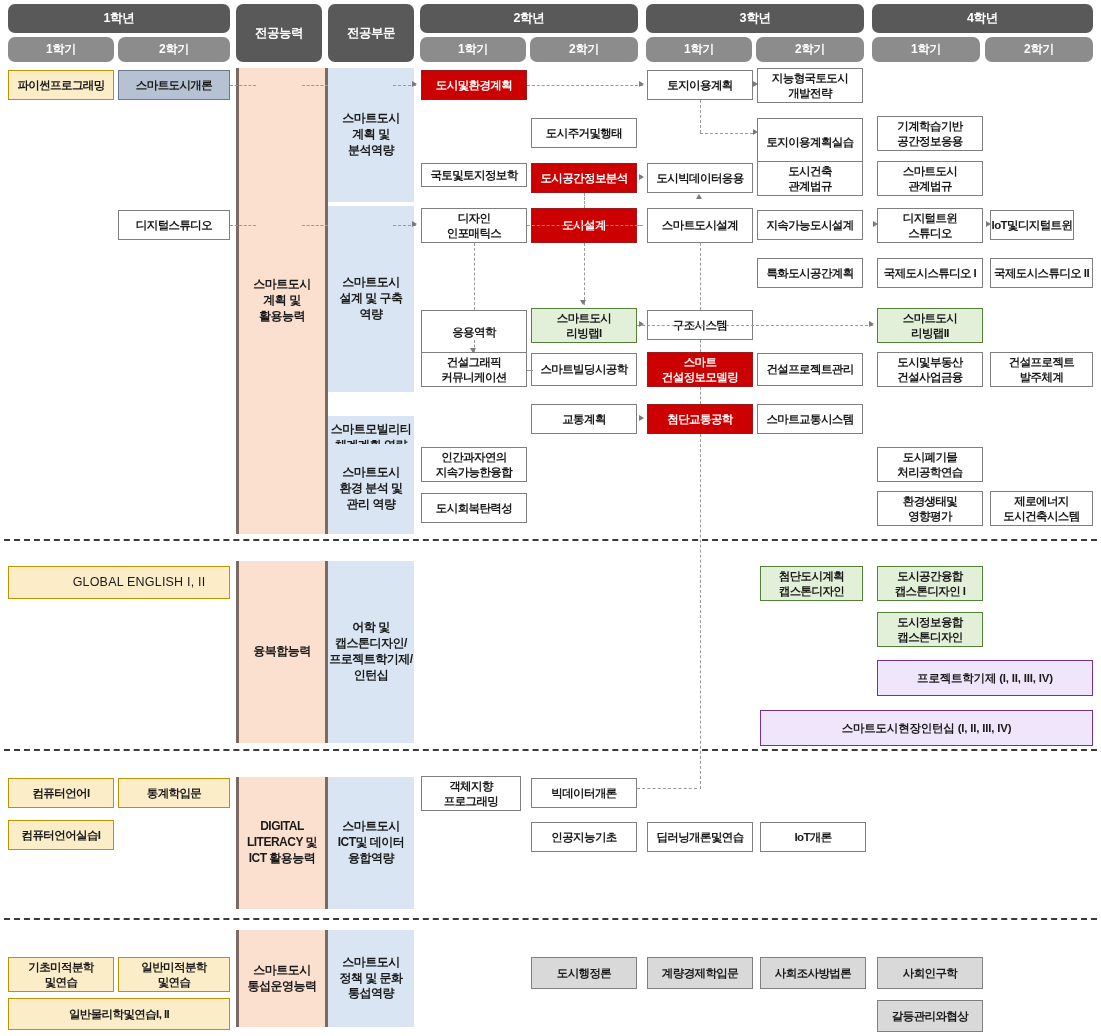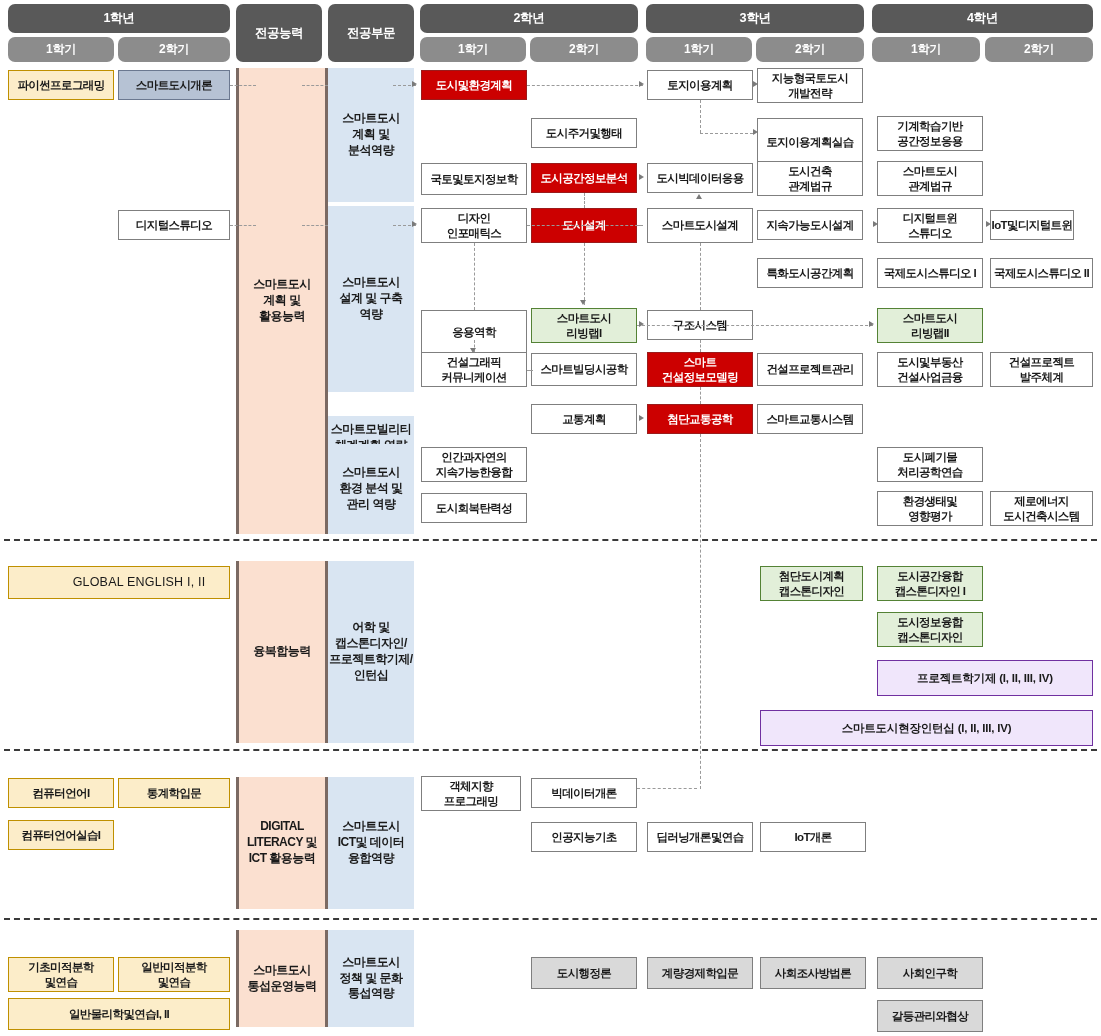--- a/index.html
+++ b/index.html
@@ -185,21 +185,21 @@
 ICT및 데이터
 융합역량</div>
     <div class="colcap cap-blue" style="left: 328px; top: 930px; width: 86px; height: 97px;">스마트도시
 정책 및 문화
 통섭역량</div>
     <div class="box b-cream" style="left: 8px; top: 70px; width: 106px; height: 30px;">파이썬프로그래밍</div>
     <div class="box b-slate" style="left: 118px; top: 70px; width: 112px; height: 30px;">스마트도시개론</div>
     <div class="box b-white" style="left: 118px; top: 210px; width: 112px; height: 30px;">디지털스튜디오</div>
     <div class="box b-red" style="left: 421px; top: 70px; width: 106px; height: 30px;">도시및환경계획</div>
     <div class="box b-white" style="left: 531px; top: 118px; width: 106px; height: 30px;">도시주거및행태</div>
-    <div class="box b-white" style="left: 421px; top: 163px; width: 106px; height: 32px; text-align: right;">국토및토지정보학</div>
+    <div class="box b-white" style="left: 421px; top: 163px; width: 106px; height: 24px; text-align: right;">국토및토지정보학</div>
     <div class="box b-red" style="left: 531px; top: 163px; width: 106px; height: 30px;">도시공간정보분석</div>
     <div class="box b-white" style="left: 421px; top: 208px; width: 106px; height: 35px;">디자인
 인포매틱스</div>
     <div class="box b-red" style="left: 531px; top: 208px; width: 106px; height: 35px;">도시설계</div>
     <div class="box b-white" style="left: 421px; top: 310px; width: 106px; height: 44px;">응용역학</div>
     <div class="box b-green" style="left: 531px; top: 308px; width: 106px; height: 35px;">스마트도시
 리빙랩I</div>
     <div class="box b-white" style="left: 421px; top: 352px; width: 106px; height: 35px;">건설그래픽
 커뮤니케이션</div>
     <div class="box b-white" style="left: 531px; top: 353px; width: 106px; height: 33px;">스마트빌딩시공학</div>

